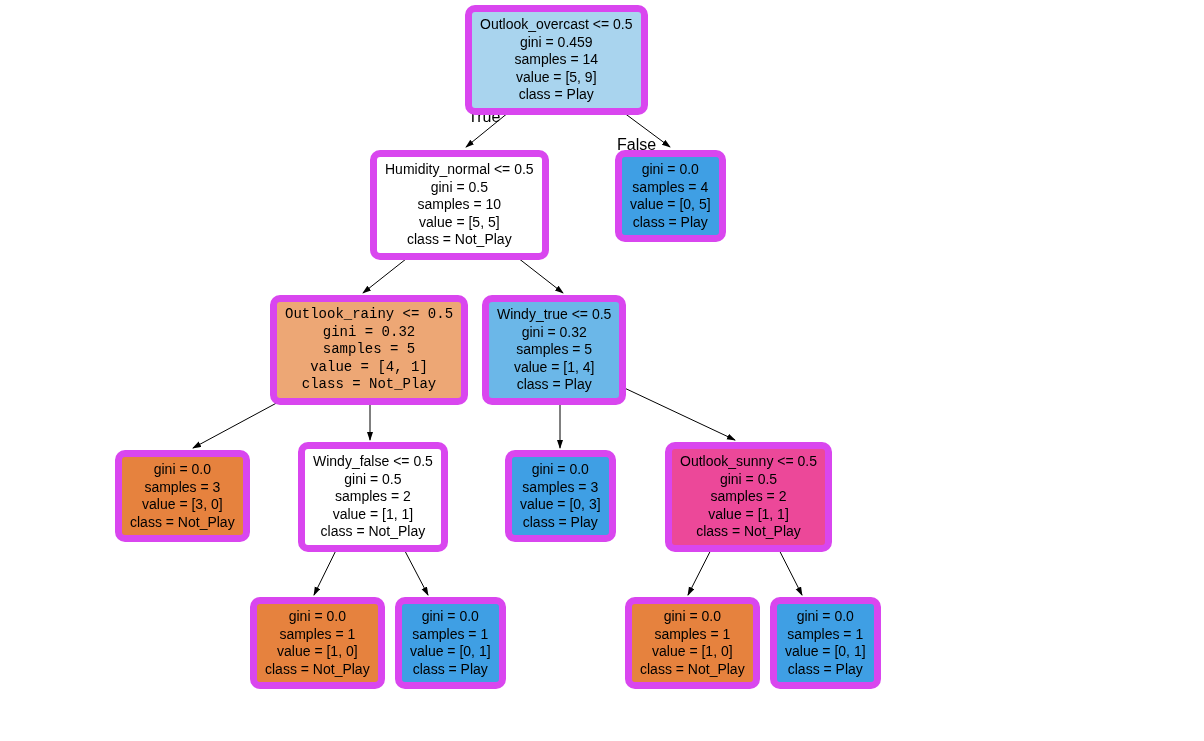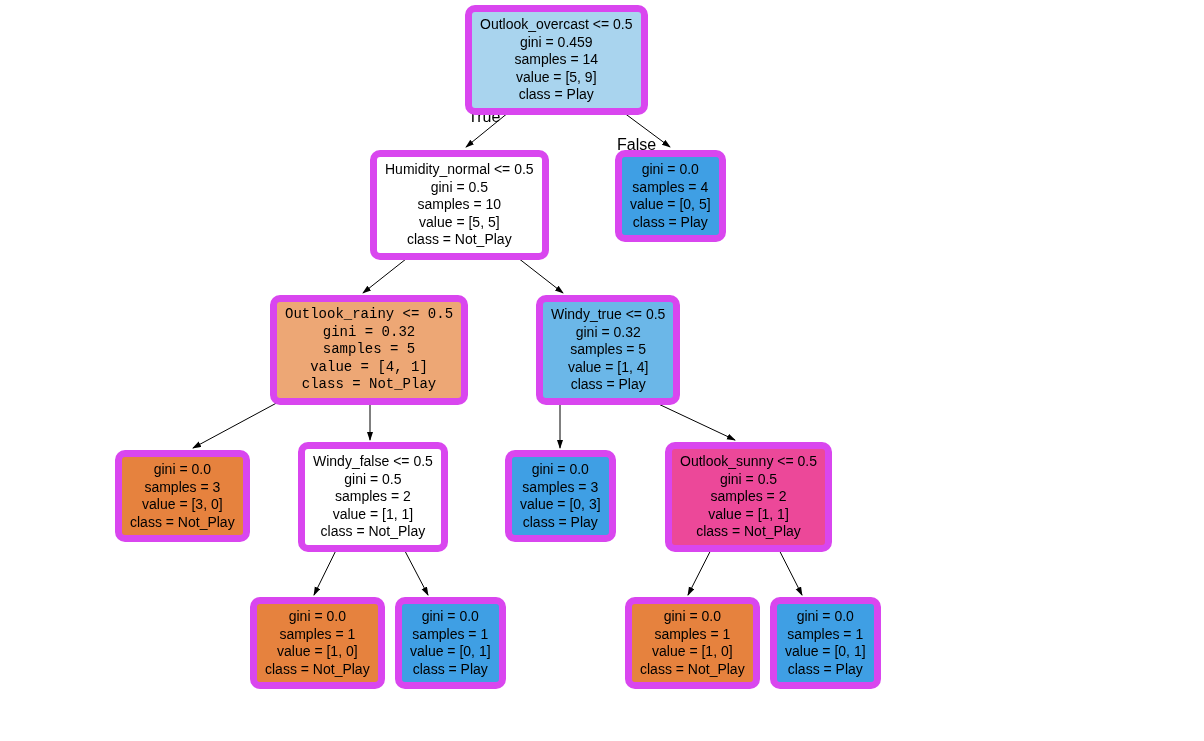--- a/index.html
+++ b/index.html
@@ -98,21 +98,21 @@
 </div>
 
 <div class="node" style="left:270px; top:295px; background:#eda775;font-family:Liberation Mono, monospace;">
   <div>Outlook_rainy &lt;= 0.5</div>
   <div>gini = 0.32</div>
   <div>samples = 5</div>
   <div>value = [4, 1]</div>
   <div>class = Not_Play</div>
 </div>
 
-<div class="node" style="left:536px; top:295px; background:#6bb7e8;">
+<div class="node" style="left:482px; top:295px; background:#6bb7e8;">
   <div>Windy_true &lt;= 0.5</div>
   <div>gini = 0.32</div>
   <div>samples = 5</div>
   <div>value = [1, 4]</div>
   <div>class = Play</div>
 </div>
 
 <div class="node" style="left:115px; top:450px; background:#e6823e;">
   <div>gini = 0.0</div>
   <div>samples = 3</div>

